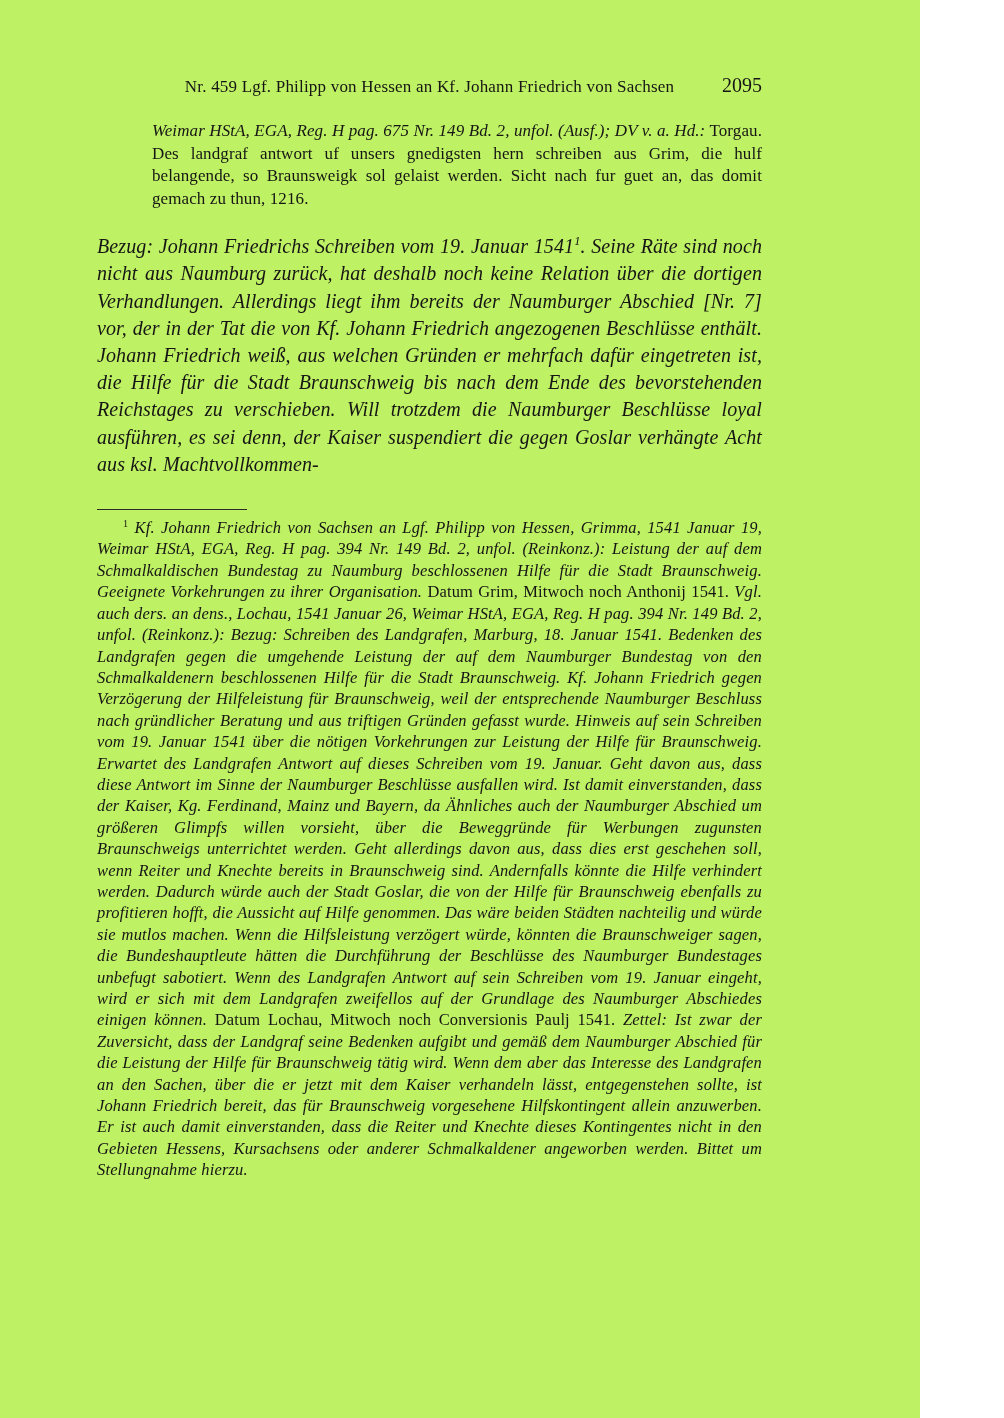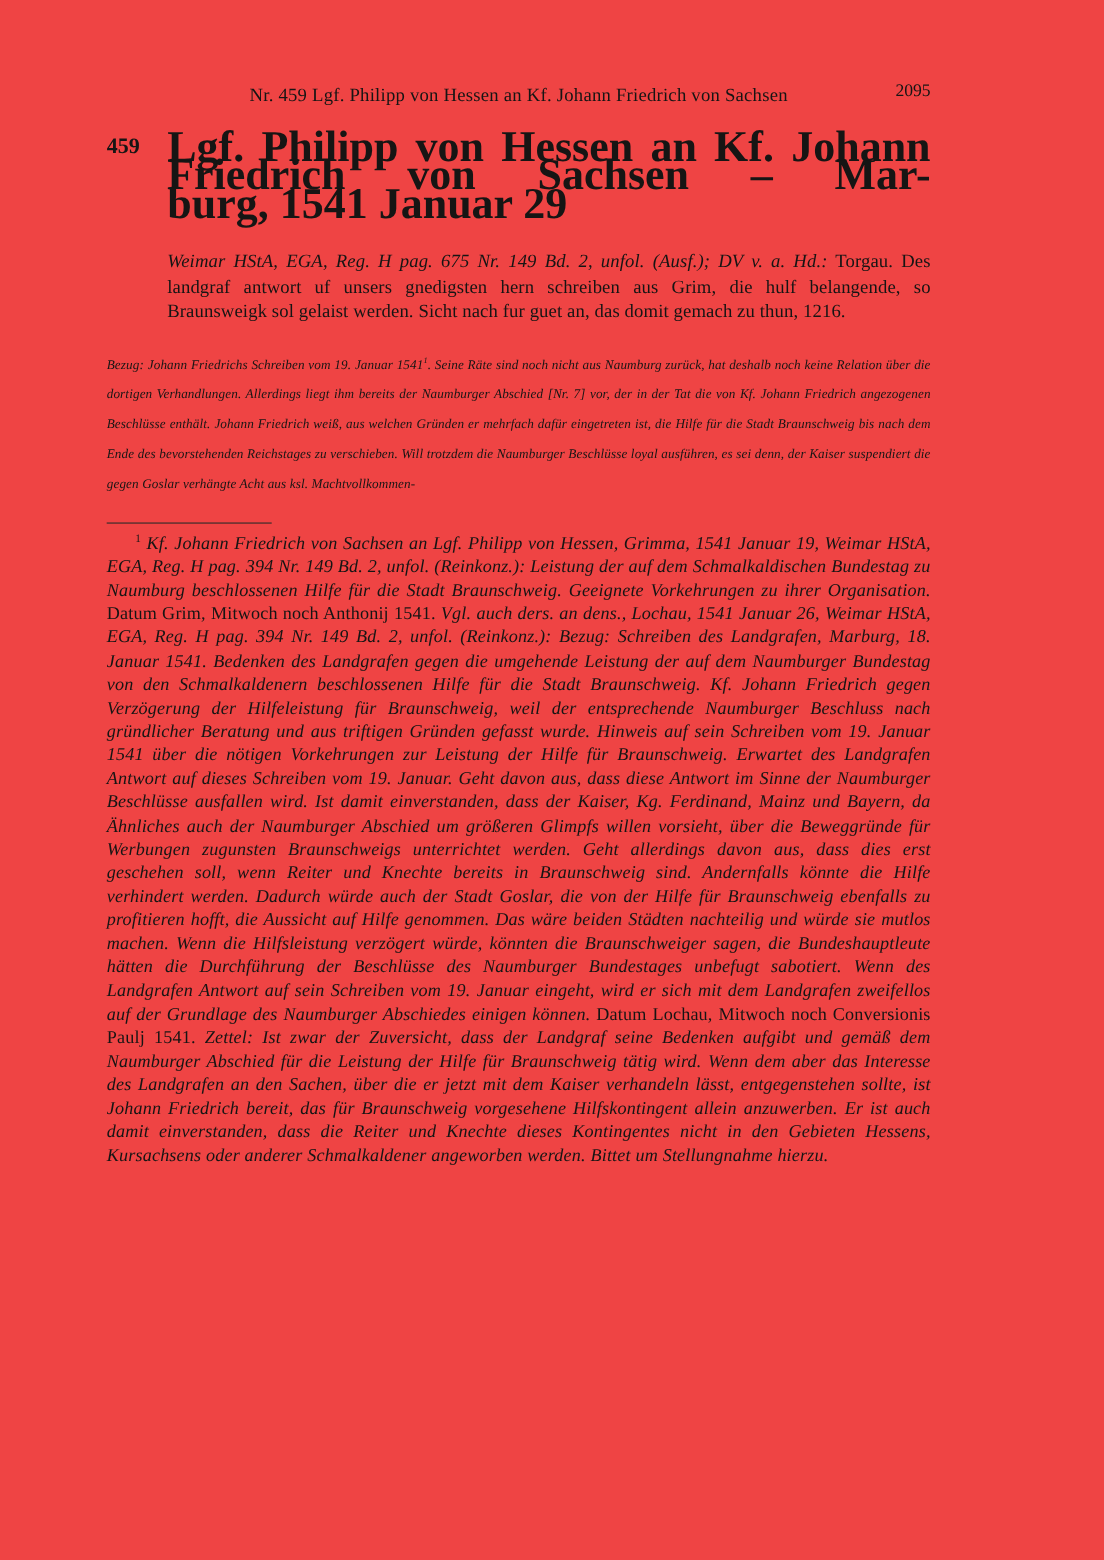--- a/index.html
+++ b/index.html
@@ -3,39 +3,39 @@
 <meta charset="utf-8">
 <style>
   * { margin: 0; padding: 0; box-sizing: border-box; }
   html, body { background: #ffffff; }
   body {
     font-family: "Liberation Serif", "DejaVu Serif", serif;
     color: #161514;
   }
   .page {
     position: relative;
-    width: 1004px;
+    width: 920px;
     height: 1418px;
-    background: #ef4444;
+    background: #bef264;
     padding: 76px 158px 24px 97px;
     overflow: hidden;
   }
   
   .running-head {
     position: relative;
     font-size: 17px;
     line-height: 1.25;
     margin-bottom: 23px;
   }
   .rh-text { display: block; text-align: center; letter-spacing: 0.2px; }
   .rh-page {
     position: absolute;
     right: 0;
     top: -3px;
-    font-size: 16px;
+    font-size: 20px;
   }
   
   .doc-heading {
     display: flex;
     font-size: 20px;
     font-weight: 700;
     line-height: 26px;
     margin-bottom: 29px;
   }
   .doc-num { width: 55px; flex: 0 0 55px; }
@@ -44,24 +44,24 @@
   .archive {
     margin-left: 55px;
     font-size: 17px;
     line-height: 22.5px;
     text-align: justify;
     margin-bottom: 23px;
     letter-spacing: 0.1px;
   }
   
   .summary {
-    font-size: 12px;
+    font-size: 20px;
     line-height: 27.2px;
     text-align: justify;
-    margin-bottom: 21px;
+    margin-bottom: 31px;
     letter-spacing: 0.1px;
   }
   
   .fn-rule {
     width: 150px;
     height: 1px;
     background: #2b2a28;
     margin-bottom: 7px;
   }
   .footnote {
@@ -86,27 +86,20 @@
 </head>
 <body>
 
 <div class="page">
 
   <header class="running-head">
     <span class="rh-text">Nr. 459 Lgf. Philipp von Hessen an Kf. Johann Friedrich von Sachsen</span>
     <span class="rh-page">2095</span>
   </header>
 
-  <section class="doc-heading">
-    <span class="doc-num">459</span>
-    <h1 class="doc-title">
-        <span class="run b blk just">Lgf. Philipp von Hessen an Kf. Johann Friedrich von Sachsen – Mar-</span>
-        <span class="run b blk">burg, 1541 Januar 29</span>
-      </h1>
-  </section>
 
   <p class="archive"><span class="run i">Weimar HStA, EGA, Reg. H pag. 675 Nr. 149 Bd. 2, unfol. (Ausf.); DV v. a. Hd.:</span><span class="run r"> Torgau. Des landgraf antwort uf unsers gnedigsten hern schreiben aus Grim, die hulf belangende, so Braunsweigk sol gelaist werden. Sicht nach fur guet an, das domit gemach zu thun, 1216.</span></p>
 
   <p class="summary"><span class="run i">Bezug: Johann Friedrichs Schreiben vom 19. Januar 1541</span><span class="run sup i">1</span><span class="run i">. Seine Räte sind noch nicht aus Naumburg zurück, hat deshalb noch keine Relation über die dortigen Verhandlungen. Allerdings liegt ihm bereits der Naumburger Abschied [Nr. 7] vor, der in der Tat die von Kf. Johann Friedrich angezogenen Beschlüsse enthält. Johann Friedrich weiß, aus welchen Gründen er mehrfach dafür eingetreten ist, die Hilfe für die Stadt Braunschweig bis nach dem Ende des bevorstehenden Reichstages zu verschieben. Will trotzdem die Naumburger Beschlüsse loyal ausführen, es sei denn, der Kaiser suspendiert die gegen Goslar verhängte Acht aus ksl. Machtvollkommen-</span></p>
 
   <div class="fn-rule"></div>
 
   <p class="footnote"><span class="run sup r">1</span><span class="run i"> Kf. Johann Friedrich von Sachsen an Lgf. Philipp von Hessen, Grimma, 1541 Januar 19, Weimar HStA, EGA, Reg. H pag. 394 Nr. 149 Bd. 2, unfol. (Reinkonz.): Leistung der auf dem Schmalkaldischen Bundestag zu Naumburg beschlossenen Hilfe für die Stadt Braunschweig. Geeignete Vorkehrungen zu ihrer Organisation.</span><span class="run r"> Datum Grim, Mitwoch noch Anthonij 1541. </span><span class="run i">Vgl. auch ders. an dens., Lochau, 1541 Januar 26, Weimar HStA, EGA, Reg. H pag. 394 Nr. 149 Bd. 2, unfol. (Reinkonz.): Bezug: Schreiben des Landgrafen, Marburg, 18. Januar 1541. Bedenken des Landgrafen gegen die umgehende Leistung der auf dem Naumburger Bundestag von den Schmalkaldenern beschlossenen Hilfe für die Stadt Braunschweig. Kf. Johann Friedrich gegen Verzögerung der Hilfeleistung für Braunschweig, weil der entsprechende Naumburger Beschluss nach gründlicher Beratung und aus triftigen Gründen gefasst wurde. Hinweis auf sein Schreiben vom 19. Januar 1541 über die nötigen Vorkehrungen zur Leistung der Hilfe für Braunschweig. Erwartet des Landgrafen Antwort auf dieses Schreiben vom 19. Januar. Geht davon aus, dass diese Antwort im Sinne der Naumburger Beschlüsse ausfallen wird. Ist damit einverstanden, dass der Kaiser, Kg. Ferdinand, Mainz und Bayern, da Ähnliches auch der Naumburger Abschied um größeren Glimpfs willen vorsieht, über die Beweggründe für Werbungen zugunsten Braunschweigs unterrichtet werden. Geht allerdings davon aus, dass dies erst geschehen soll, wenn Reiter und Knechte bereits in Braunschweig sind. Andernfalls könnte die Hilfe verhindert werden. Dadurch würde auch der Stadt Goslar, die von der Hilfe für Braunschweig ebenfalls zu profitieren hofft, die Aussicht auf Hilfe genommen. Das wäre beiden Städten nachteilig und würde sie mutlos machen. Wenn die Hilfsleistung verzögert würde, könnten die Braunschweiger sagen, die Bundeshauptleute hätten die Durchführung der Beschlüsse des Naumburger Bundestages unbefugt sabotiert. Wenn des Landgrafen Antwort auf sein Schreiben vom 19. Januar eingeht, wird er sich mit dem Landgrafen zweifellos auf der Grundlage des Naumburger Abschiedes einigen können.</span><span class="run r"> Datum Lochau, Mitwoch noch Conversionis Paulj 1541. </span><span class="run i">Zettel: Ist zwar der Zuversicht, dass der Landgraf seine Bedenken aufgibt und gemäß dem Naumburger Abschied für die Leistung der Hilfe für Braunschweig tätig wird. Wenn dem aber das Interesse des Landgrafen an den Sachen, über die er jetzt mit dem Kaiser verhandeln lässt, entgegenstehen sollte, ist Johann Friedrich bereit, das für Braunschweig vorgesehene Hilfskontingent allein anzuwerben. Er ist auch damit einverstanden, dass die Reiter und Knechte dieses Kontingentes nicht in den Gebieten Hessens, Kursachsens oder anderer Schmalkaldener angeworben werden. Bittet um Stellungnahme hierzu.</span></p>
 
 </div>

